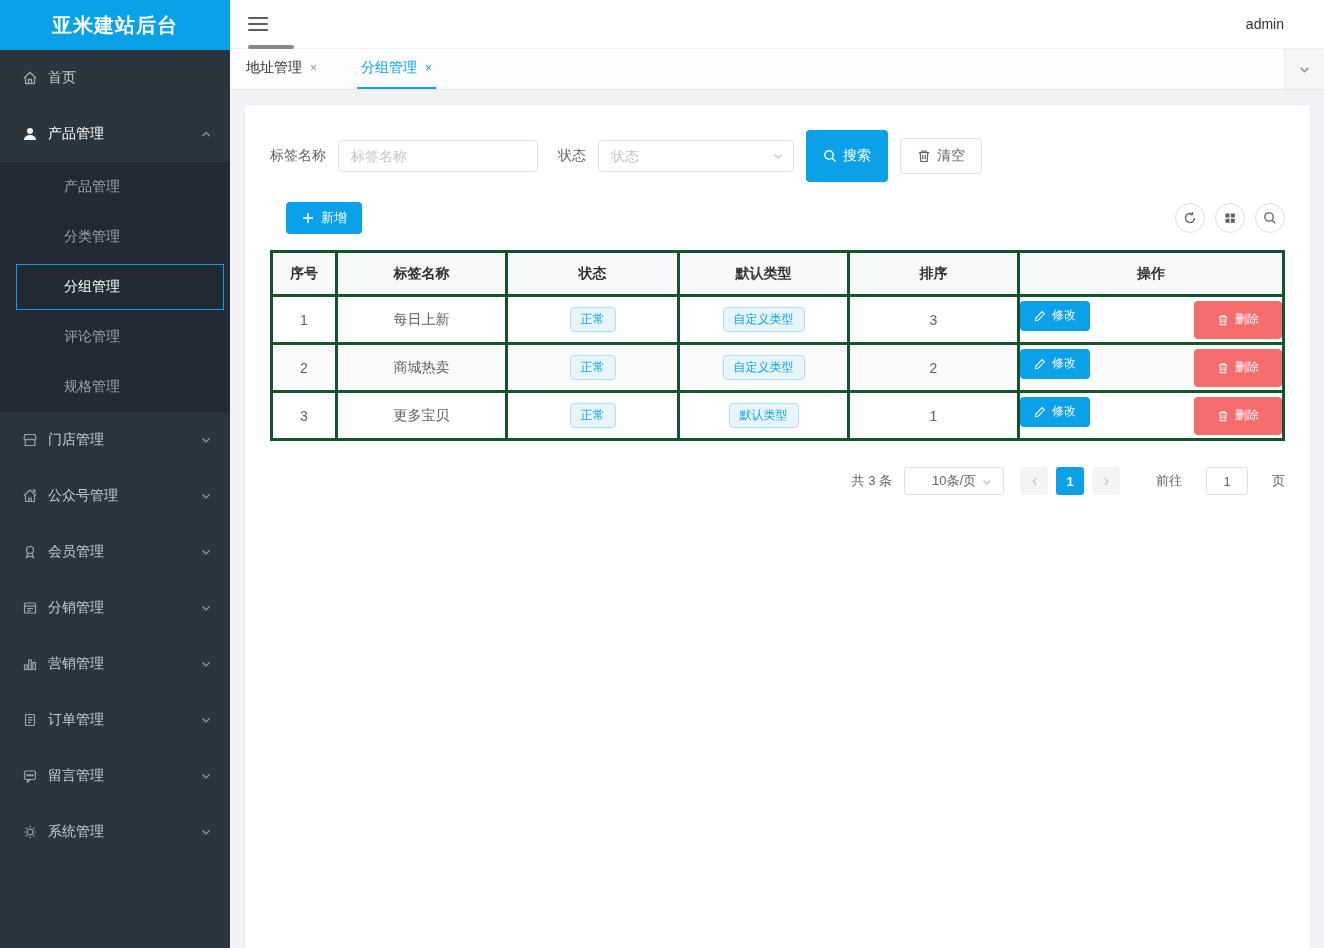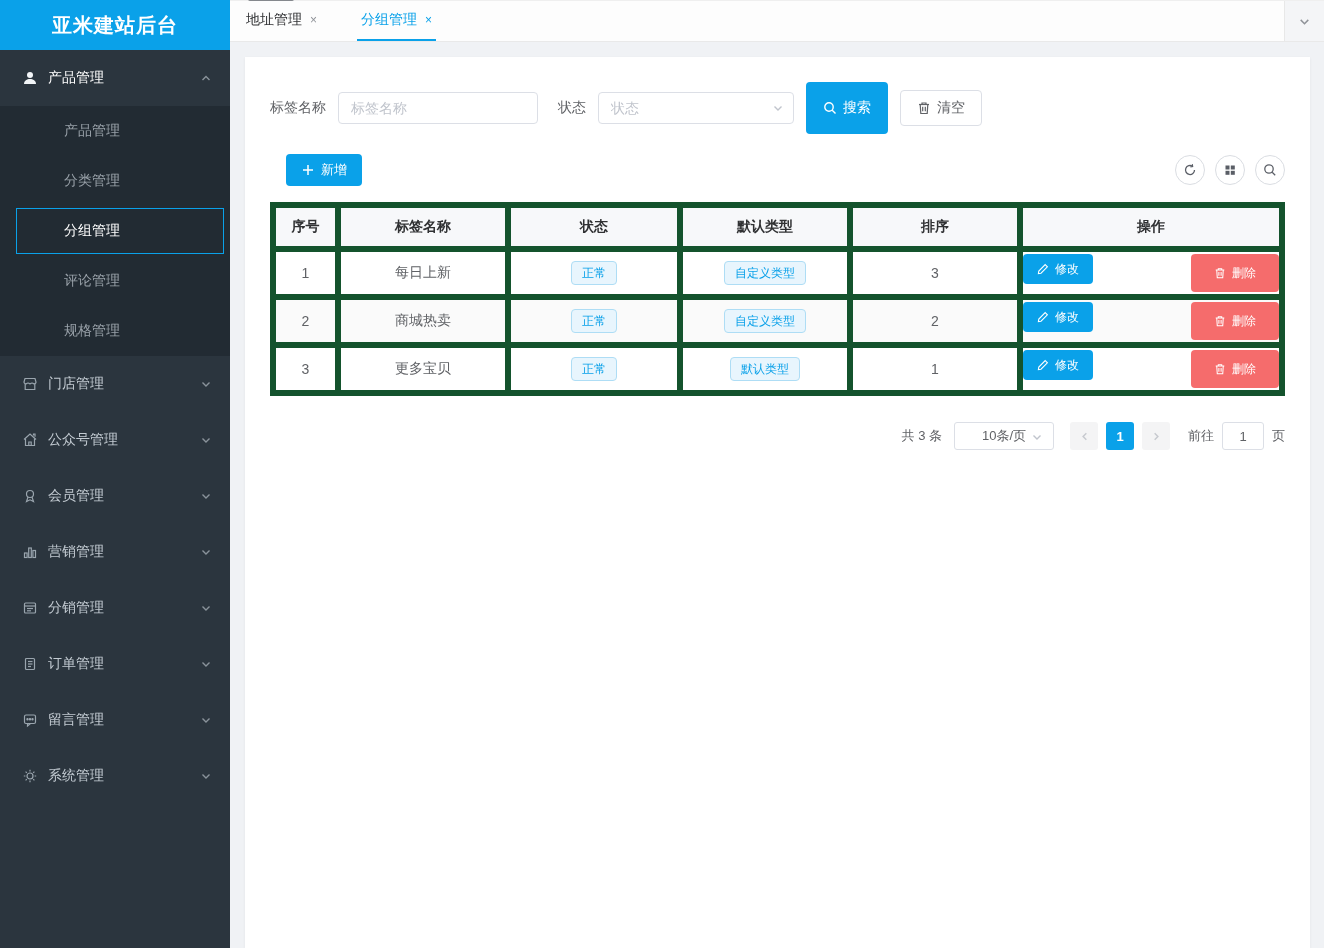--- a/index.html
+++ b/index.html
@@ -69,21 +69,21 @@
   
   .toolbar-row { display:flex; align-items:center; justify-content:space-between; margin-top:20px;padding-left:16px; }
   .btn-add { background:#0aa1e9; color:#fff; height:32px; padding:0 14px; font-size:13px; }
   .icon-circles { display:flex; gap:10px; }
   .circle-btn { width:30px; height:30px; border-radius:50%; border:1px solid #dadde2; background:#fff;
     display:flex; align-items:center; justify-content:center; color:#5a5e66; cursor:pointer; }
   .circle-btn svg { width:14px; height:14px; }
 
   
   table { width:100%; border-collapse:collapse; margin-top:16px; font-size:14px; }
-  table, th, td { border:6px solid #14532d; }
+  table, th, td { border:3px solid #14532d; }
   th { height:44px; background:#f7f8fa; color:#303133; font-weight:bold; text-align:center; }
   td { height:48px; color:#606266; text-align:center; background:#fff; }
   tr.striped td { background:#fafafa; }
   .col-idx{width:65px;} .col-name{width:170px;} .col-status{width:172px;}
   .col-type{width:170px;} .col-sort{width:170px;}
   .badge { display:inline-block; padding:3px 10px; font-size:12px; color:#0aa1e9;
     background:#e8f5fd; border:1px solid #aeddf5; border-radius:4px; line-height:1.4; }
   .row-actions { display:flex; gap:10px; justify-content:space-between; }
   .btn-edit { background:#0aa1e9; color:#fff; height:30px; padding:0 13px; font-size:12px; }
   .btn-del { background:#f56c6c; color:#fff; height:38px; padding:0 22px; font-size:12px; }
@@ -94,33 +94,41 @@
     font-size:13px; color:#606266; }
   .pg-total { margin-right:12px; }
   .pg-size { position:relative; width:100px; height:28px; border:1px solid #dcdfe6; border-radius:3px;
     display:flex; align-items:center; justify-content:center; margin-right:16px; cursor:pointer; }
   .pg-size .sel-caret { top:8px; }
   .pg-btn { width:28px; height:28px; border-radius:3px; background:#f4f4f5; color:#c6c9cf;
     display:flex; align-items:center; justify-content:center; cursor:pointer; margin-right:8px; }
   .pg-btn svg { width:11px; height:11px; }
   .pg-page { width:28px; height:28px; border-radius:3px; background:#0aa1e9; color:#fff;
     display:flex; align-items:center; justify-content:center; font-weight:bold; cursor:pointer; margin-right:8px; }
-  .pg-goto { display:flex; align-items:center; gap:8px; margin-left:10px; }
+  .pg-goto { display:flex; align-items:center; gap:24px; margin-left:28px; }
   .pg-goto input { width:42px; height:28px; border:1px solid #dcdfe6; border-radius:3px;
     text-align:center; font-size:13px; color:#606266; outline:none; }
 </style>
 </head>
 <body>
 
 <div class="app">
 
   <aside class="sidebar">
     <div class="logo">亚米建站后台</div>
     <nav class="menu">
 
+      <div class="menu-item">
+        <svg class="mi-icon" viewBox="0 0 16 16" fill="none" stroke="currentColor" stroke-width="1.3">
+            <path d="M2 8 L8 2.5 L14 8"></path>
+            <path d="M3.5 7 V13.5 H12.5 V7"></path>
+            <path d="M6.5 13.5 V9.5 H9.5 V13.5"></path>
+          </svg>
+        <span class="mi-label">首页</span>
+      </div>
 
       <div class="menu-item parent-active">
         <svg class="mi-icon" viewBox="0 0 16 16" fill="currentColor">
             <circle cx="8" cy="5" r="3"></circle>
             <path d="M2 14 C2 10.5 5 9 8 9 C11 9 14 10.5 14 14 Z"></path>
           </svg>
         <span class="mi-label">产品管理</span>
         <svg class="mi-caret" viewBox="0 0 12 12" fill="none" stroke="currentColor" stroke-width="1.4">
             <path d="M2.5 8 L6 4.5 L9.5 8"></path>
           </svg>
@@ -174,38 +182,38 @@
             <path d="M6 9 L4.5 13.5 L8 11.8 L11.5 13.5 L10 9"></path>
           </svg>
         <span class="mi-label">会员管理</span>
         <svg class="mi-caret" viewBox="0 0 12 12" fill="none" stroke="currentColor" stroke-width="1.4">
             <path d="M2.5 4.5 L6 8 L9.5 4.5"></path>
           </svg>
       </div>
 
       <div class="menu-item">
         <svg class="mi-icon" viewBox="0 0 16 16" fill="none" stroke="currentColor" stroke-width="1.2">
-            <rect x="2.5" y="9" width="2.6" height="4.5"></rect>
-            <rect x="6.7" y="4" width="2.6" height="9.5"></rect>
-            <rect x="10.9" y="6.5" width="2.6" height="7"></rect>
-          </svg>
-        <span class="mi-label">营销管理</span>
-        <svg class="mi-caret" viewBox="0 0 12 12" fill="none" stroke="currentColor" stroke-width="1.4">
-            <path d="M2.5 4.5 L6 8 L9.5 4.5"></path>
-          </svg>
-      </div>
-
-      <div class="menu-item">
-        <svg class="mi-icon" viewBox="0 0 16 16" fill="none" stroke="currentColor" stroke-width="1.2">
             <rect x="2.5" y="3" width="11" height="10" rx="1"></rect>
             <path d="M2.5 6 H13.5"></path>
             <path d="M5 8.5 H11"></path>
             <path d="M5 10.8 H9"></path>
           </svg>
         <span class="mi-label">分销管理</span>
+        <svg class="mi-caret" viewBox="0 0 12 12" fill="none" stroke="currentColor" stroke-width="1.4">
+            <path d="M2.5 4.5 L6 8 L9.5 4.5"></path>
+          </svg>
+      </div>
+
+      <div class="menu-item">
+        <svg class="mi-icon" viewBox="0 0 16 16" fill="none" stroke="currentColor" stroke-width="1.2">
+            <rect x="2.5" y="9" width="2.6" height="4.5"></rect>
+            <rect x="6.7" y="4" width="2.6" height="9.5"></rect>
+            <rect x="10.9" y="6.5" width="2.6" height="7"></rect>
+          </svg>
+        <span class="mi-label">营销管理</span>
         <svg class="mi-caret" viewBox="0 0 12 12" fill="none" stroke="currentColor" stroke-width="1.4">
             <path d="M2.5 4.5 L6 8 L9.5 4.5"></path>
           </svg>
       </div>
 
       <div class="menu-item">
         <svg class="mi-icon" viewBox="0 0 16 16" fill="none" stroke="currentColor" stroke-width="1.2">
             <rect x="3.5" y="2.5" width="9" height="11" rx="1"></rect>
             <path d="M6 5.5 H10.5"></path>
             <path d="M6 8 H10.5"></path>
@@ -240,20 +248,28 @@
         <svg class="mi-caret" viewBox="0 0 12 12" fill="none" stroke="currentColor" stroke-width="1.4">
             <path d="M2.5 4.5 L6 8 L9.5 4.5"></path>
           </svg>
       </div>
 
     </nav>
   </aside>
 
   <div class="main">
 
+    <header class="topbar">
+      <div class="hamburger">
+          <span></span>
+          <span></span>
+          <span></span>
+        </div>
+      <div class="username">admin</div>
+    </header>
 
     <div class="tabbar">
       <div class="tab-scroll-thumb"></div>
       <div class="tab">
         <span>地址管理</span>
         <span class="tab-close">×</span>
       </div>
       <div class="tab active">
         <span>分组管理</span>
         <span class="tab-close">×</span>

